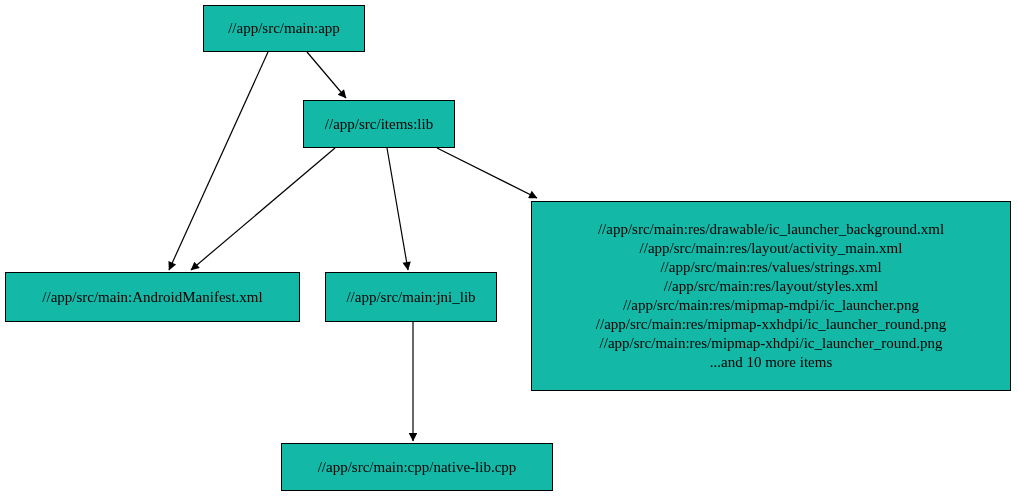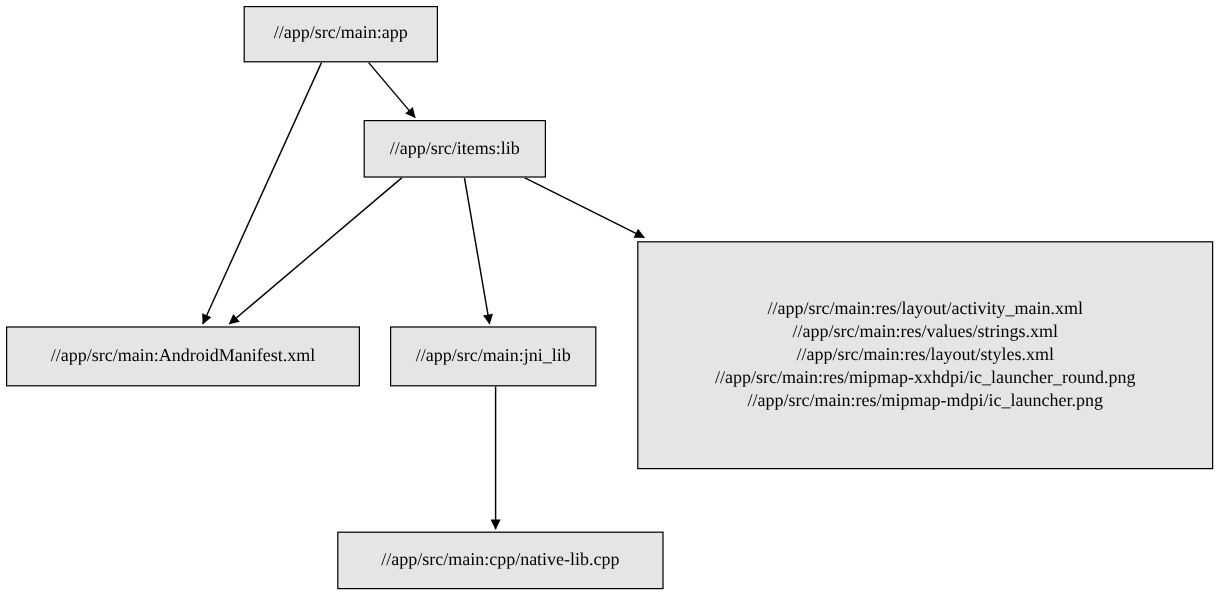--- a/index.html
+++ b/index.html
@@ -14,21 +14,21 @@
     overflow: hidden;
   }
   svg.edge-layer {
     position: absolute;
     left: 0; top: 0;
     width: 1018px; height: 496px;
   }
   .edge { stroke: #000000; stroke-width: 1.2; }
   .node {
     position: absolute;
-    background: #e5e5e5;
+    background: #14b8a6;
     border: 1px solid #000000;
     display: flex;
     align-items: center;
     justify-content: center;
     text-align: center;
     font-size: 15px;
     white-space: nowrap;
   }
   .node.multi {
     flex-direction: column;
@@ -66,24 +66,27 @@
 
   <div class="node" id="node-manifest" style="left:5px; top:272px; width:295px; height:50px;text-align:right;">
     <span>//app/src/main:AndroidManifest.xml</span>
   </div>
 
   <div class="node" id="node-jni_lib" style="left:325px; top:272px; width:172px; height:50px;">
     <span>//app/src/main:jni_lib</span>
   </div>
 
   <div class="node multi" id="node-res_files" style="left:531px; top:201px; width:480px; height:190px;">
+    <span class="line">//app/src/main:res/drawable/ic_launcher_background.xml</span>
     <span class="line">//app/src/main:res/layout/activity_main.xml</span>
     <span class="line">//app/src/main:res/values/strings.xml</span>
     <span class="line">//app/src/main:res/layout/styles.xml</span>
+    <span class="line">//app/src/main:res/mipmap-mdpi/ic_launcher.png</span>
     <span class="line">//app/src/main:res/mipmap-xxhdpi/ic_launcher_round.png</span>
-    <span class="line">//app/src/main:res/mipmap-mdpi/ic_launcher.png</span>
+    <span class="line">//app/src/main:res/mipmap-xhdpi/ic_launcher_round.png</span>
+    <span class="line">...and 10 more items</span>
   </div>
 
   <div class="node" id="node-native_cpp" style="left:281px; top:443px; width:272px; height:48px;align-items:center;">
     <span>//app/src/main:cpp/native-lib.cpp</span>
   </div>
 
 </div>
 
 </body></html>

